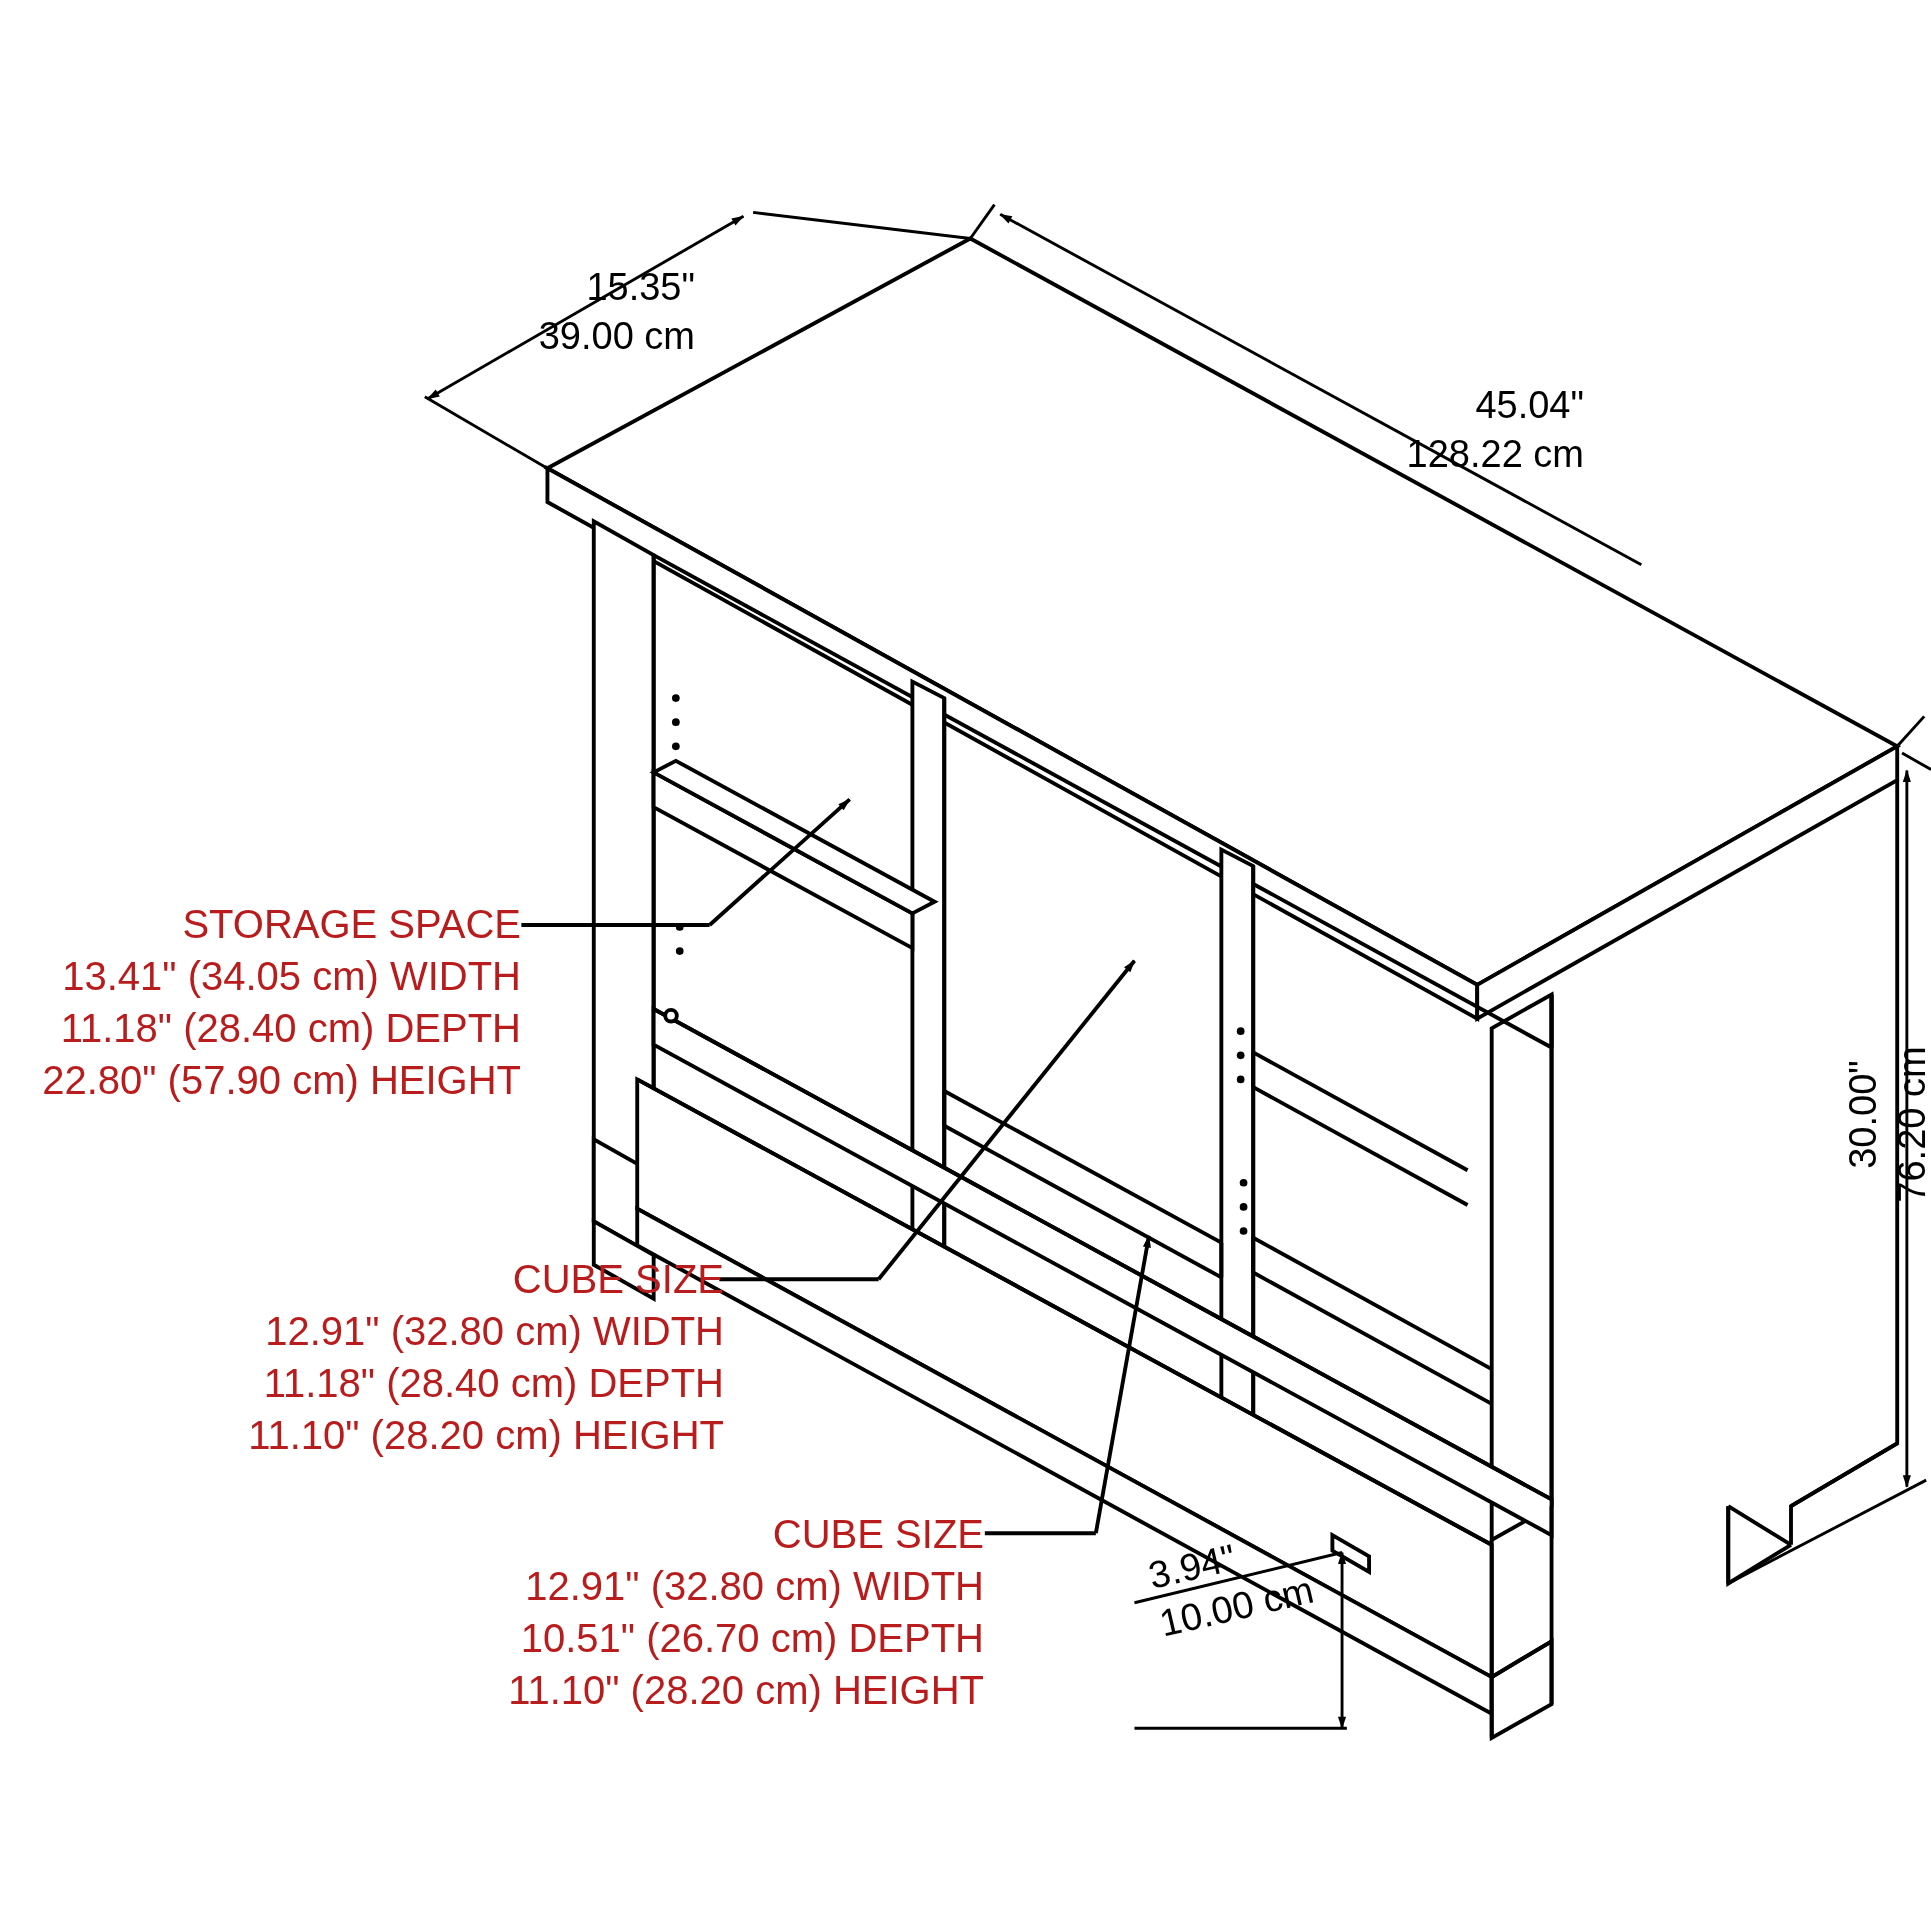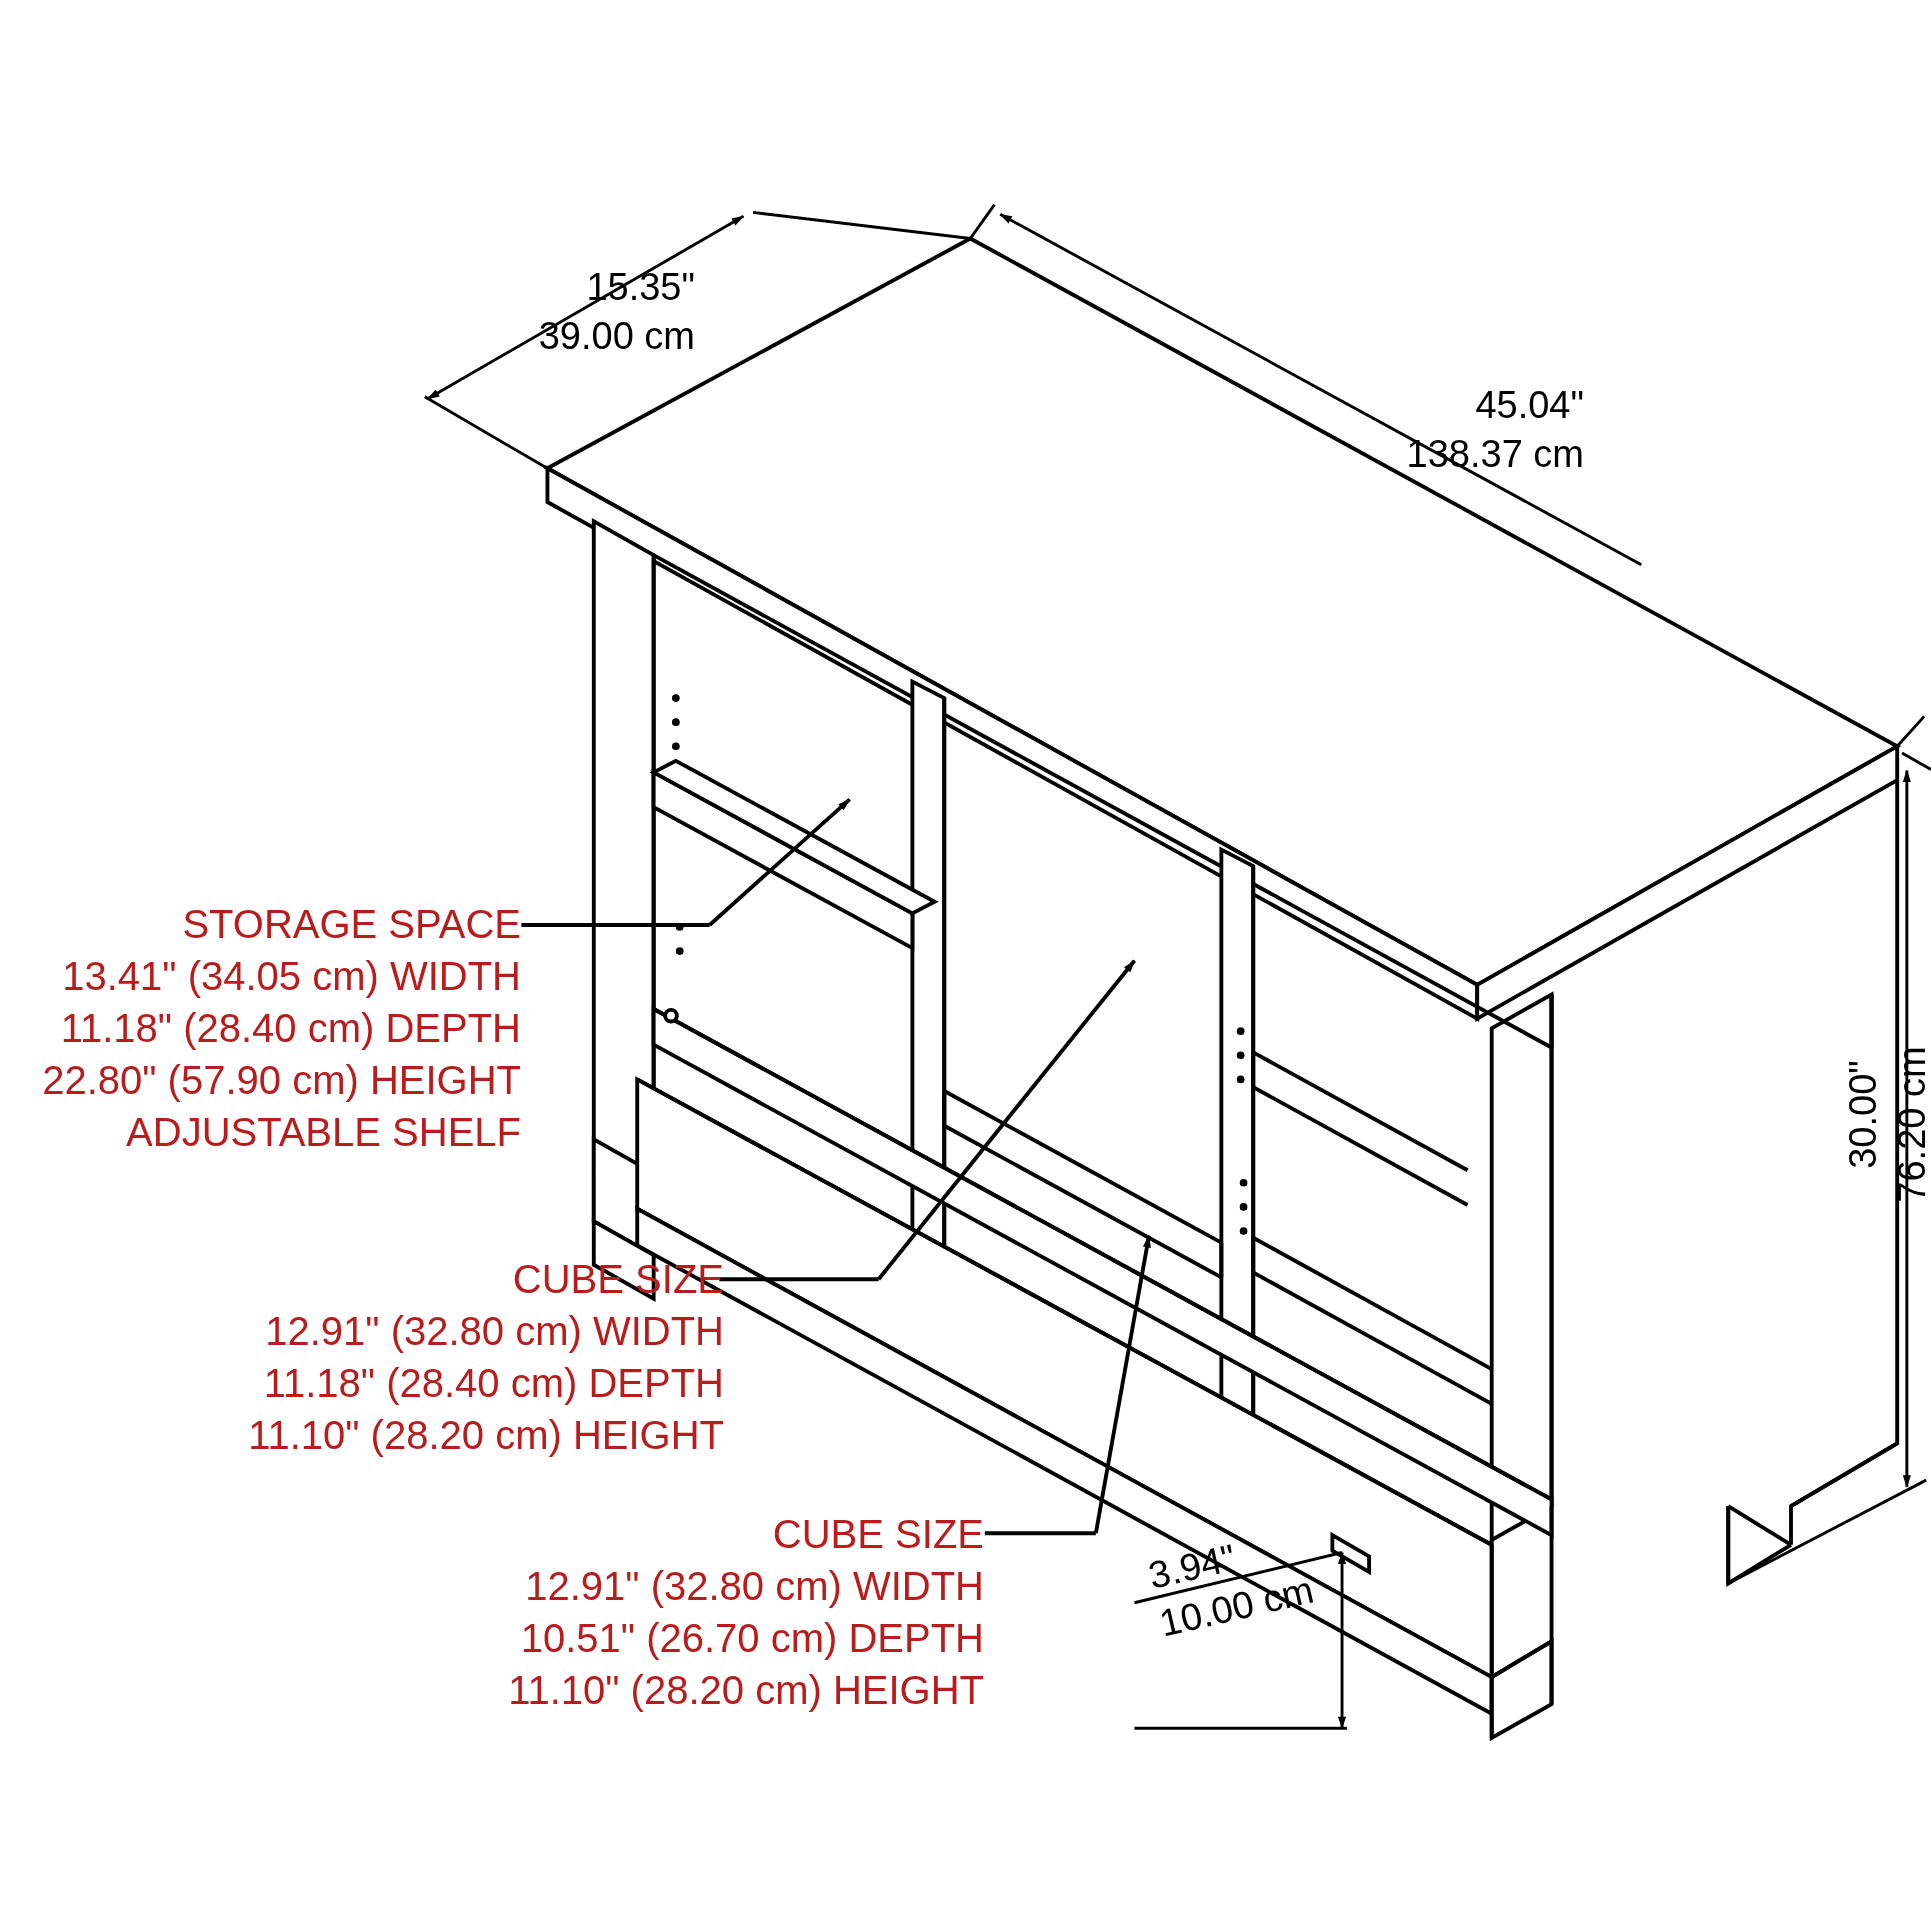--- a/index.html
+++ b/index.html
@@ -163,41 +163,40 @@
     </g>
   </svg>
 
   <div class="dim-label" style="left:444px; top:263px; font-size:38px; text-align:right; width:251px;">
     <div>15.35"</div>
     <div>39.00 cm</div>
   </div>
 
   <div class="dim-label" style="left:1381px; top:381px; font-size:38px; text-align:right; width:203px;">
     <div>45.04"</div>
-    <div>138.37 cm</div>
+    <div>128.22 cm</div>
   </div>
 
   <div class="dim-label rot90" style="left:1839px; top:1274px; font-size:38px; text-align:center; width:319px;">
     <div>30.00"</div>
   </div>
   <div class="dim-label rot90" style="left:1888px; top:1284px; font-size:38px; text-align:center; width:319px;">
     <div>76.20 cm</div>
   </div>
 
   <div class="dim-label" style="left:1144px; top:1553px; font-size:38px; transform-origin:0 0; transform:rotate(-13deg);">
     <div>3.94"</div>
     <div>10.00 cm</div>
   </div>
 
   <div class="anno-block" style="left:0px; top:898px; width:521px; text-align:right; font-size:40px;">
     <div>STORAGE SPACE</div>
     <div>13.41" (34.05 cm) WIDTH</div>
     <div>11.18" (28.40 cm) DEPTH</div>
     <div>22.80" (57.90 cm) HEIGHT</div>
-    <div>ADJUSTABLE SHELF</div>
   </div>
 
   <div class="anno-block" style="left:183px; top:1253px; width:541px; text-align:right; font-size:40px;">
     <div>CUBE SIZE</div>
     <div>12.91" (32.80 cm) WIDTH</div>
     <div>11.18" (28.40 cm) DEPTH</div>
     <div>11.10" (28.20 cm) HEIGHT</div>
   </div>
 
   <div class="anno-block" style="left:434px; top:1508px; width:550px; text-align:right; font-size:40px;">

